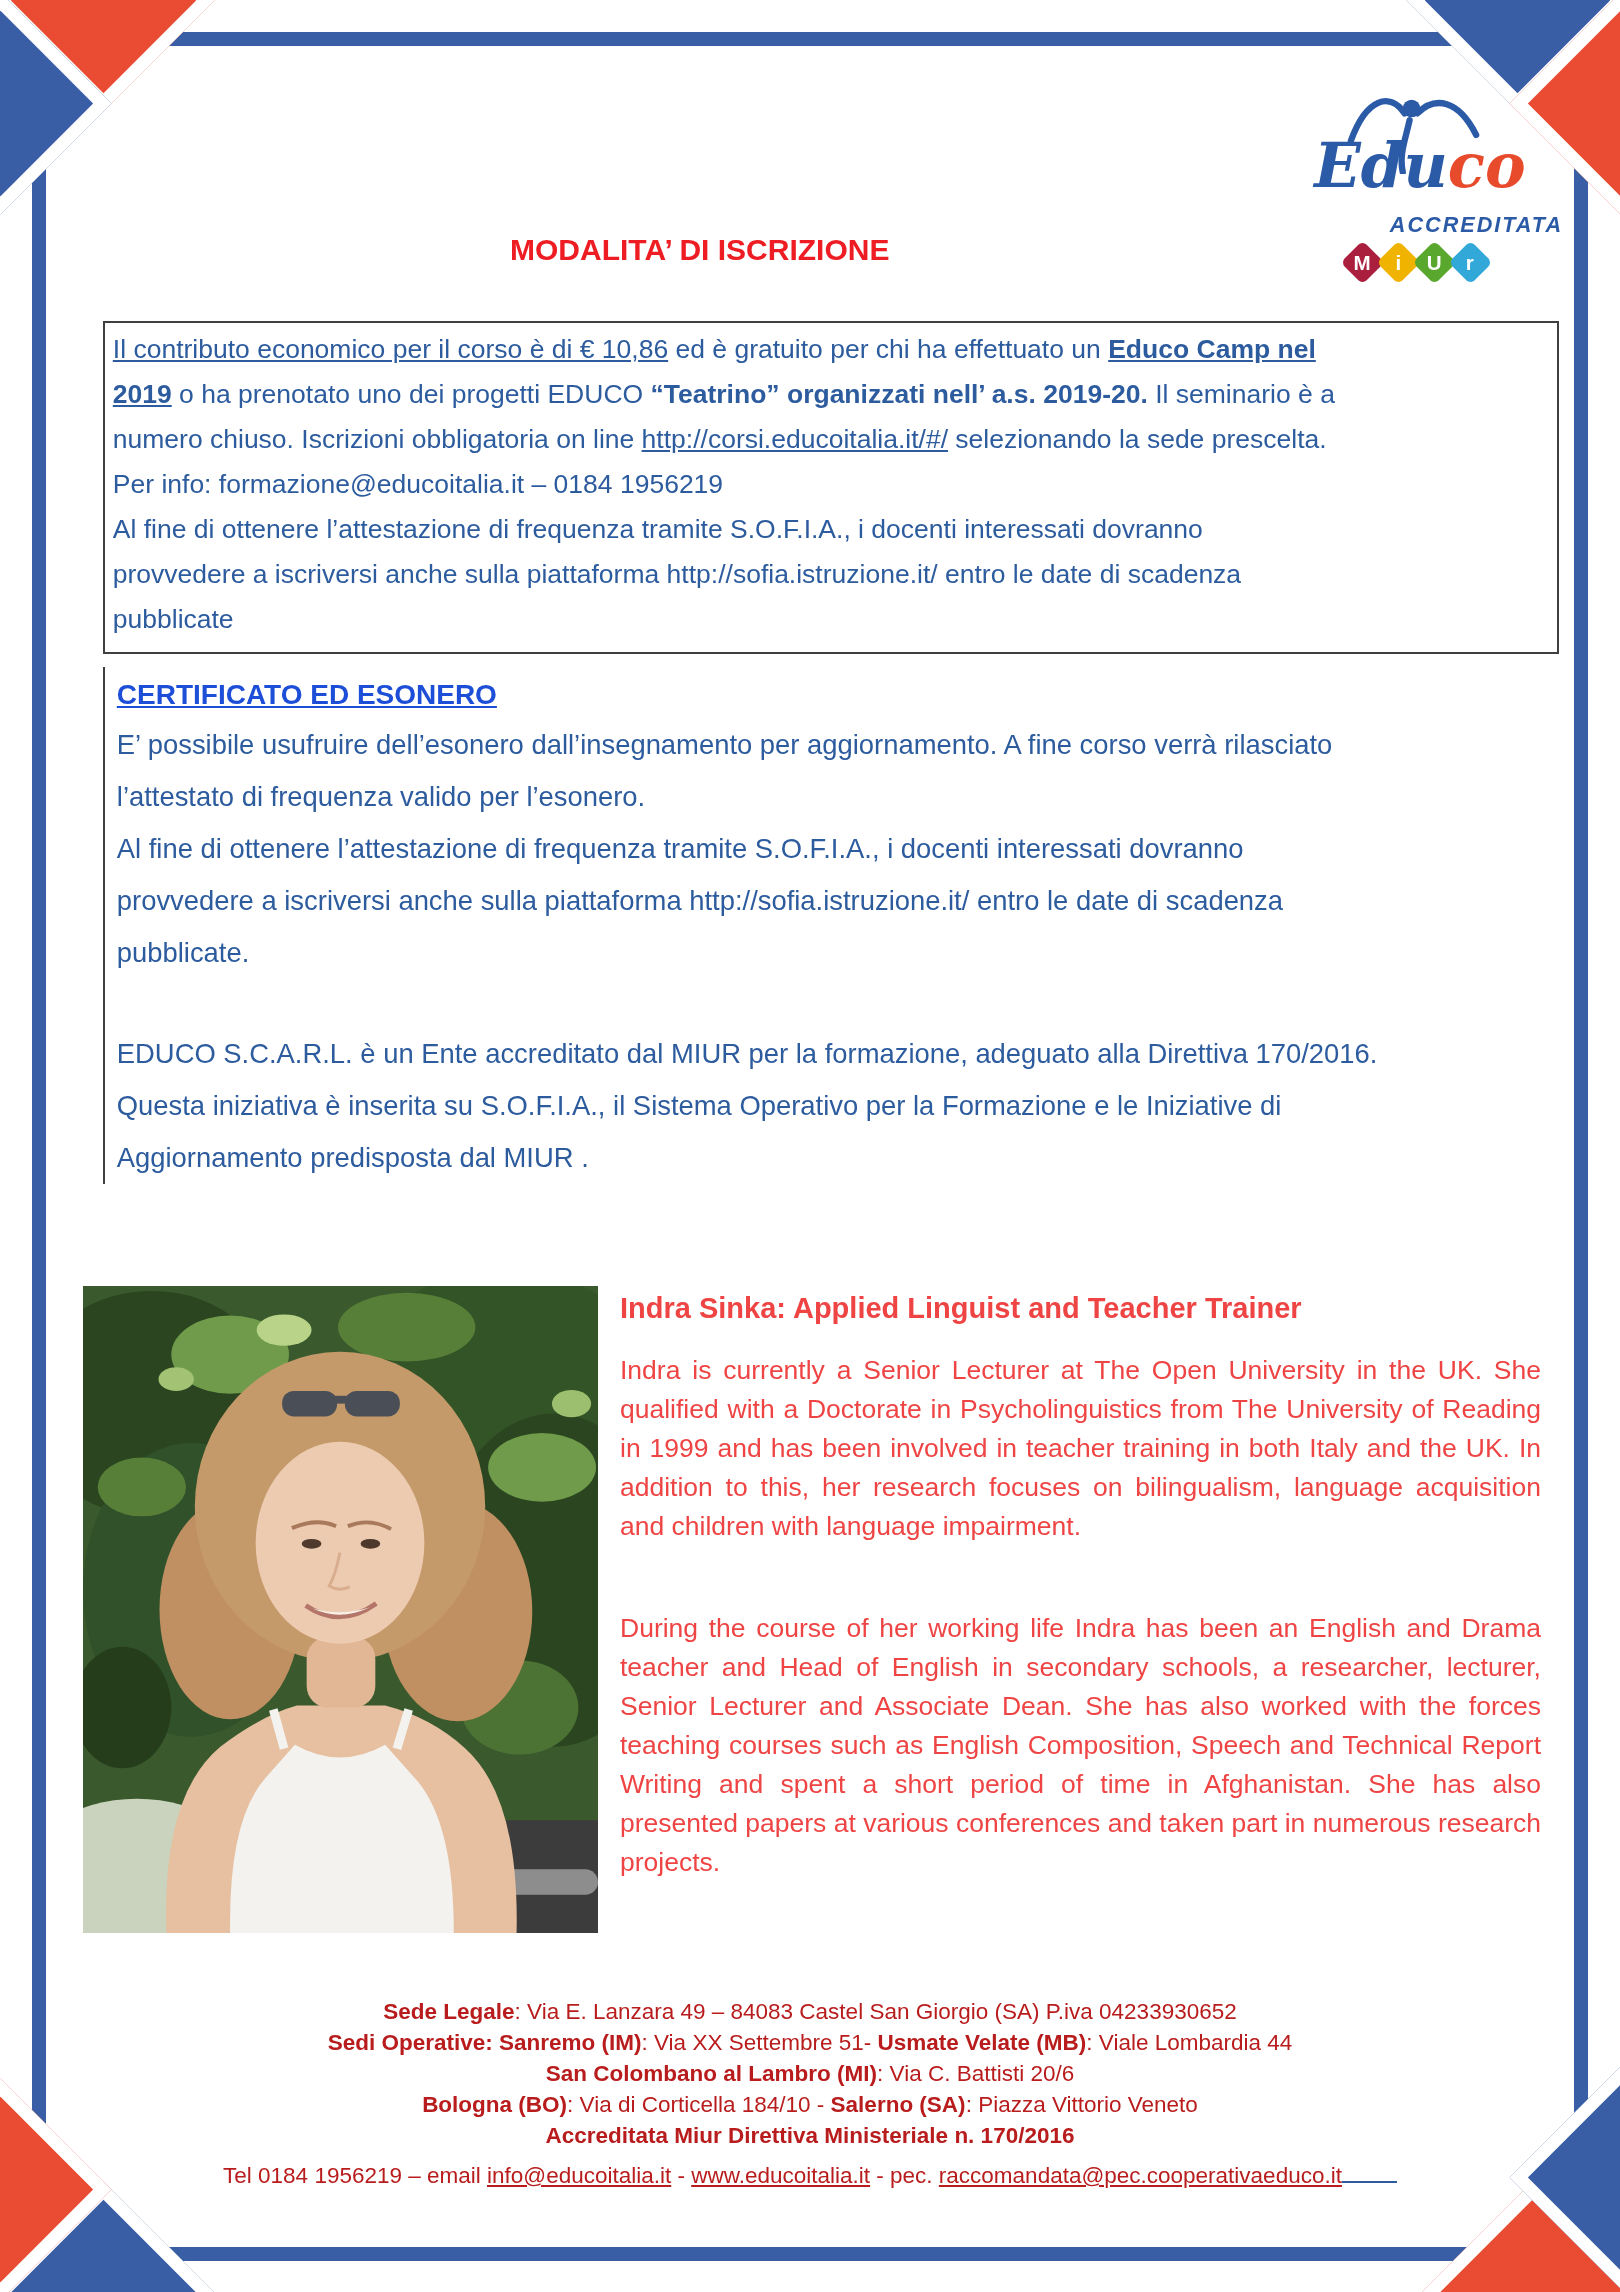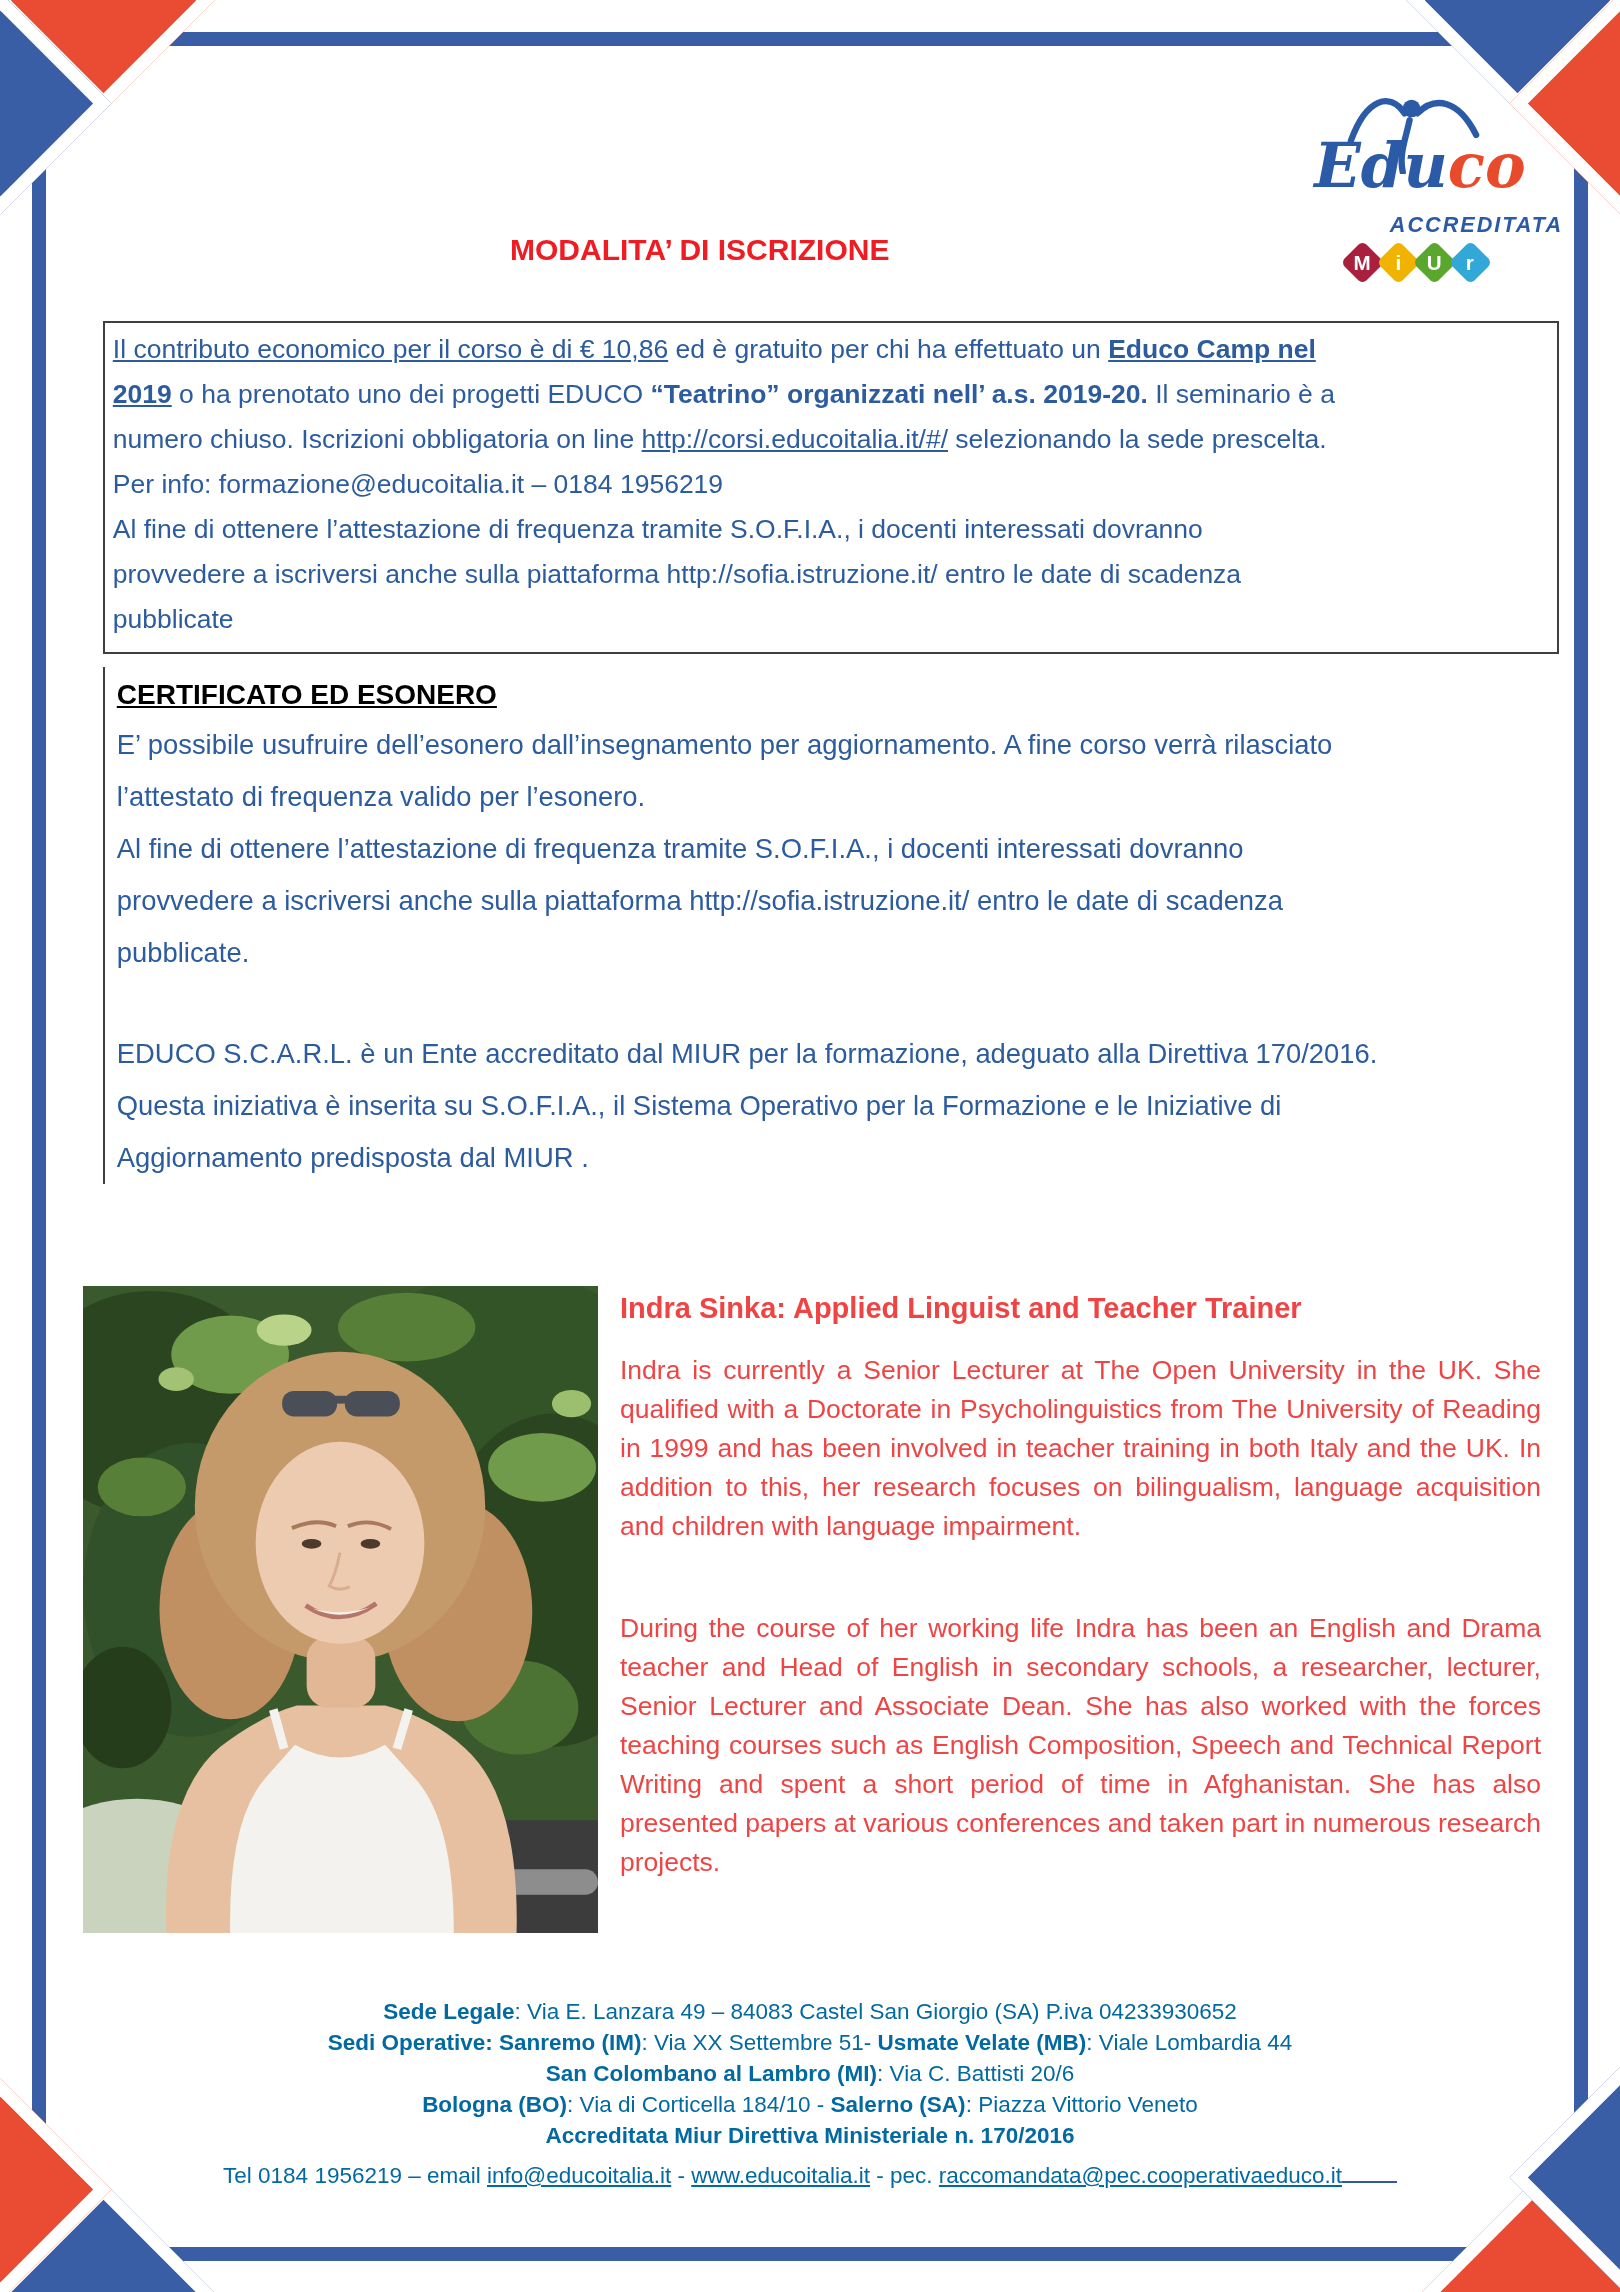--- a/index.html
+++ b/index.html
@@ -44,36 +44,36 @@
 
   
   .box1{position:absolute;left:103px;top:321px;width:1456px;box-sizing:border-box;
         border:2px solid #3f3f3f;padding:3.9px 11.8px 9.8px 7.8px;
         font-size:26.5px;line-height:45px;color:#2c5b9e;z-index:2;}
 
   
   .cert{position:absolute;left:103px;top:667px;width:1457px;box-sizing:border-box;
         border-left:2px solid #3f3f3f;padding:7.8px 9.8px 0 11.8px;
         font-size:27.4px;line-height:52px;color:#2c5b9e;z-index:2;}
-  .cert h2{margin:0 0 4.9px 0;font-size:28px;line-height:39px;color:#000000;
+  .cert h2{margin:0 0 4.9px 0;font-size:28px;line-height:39px;color:#1d4ed8;
            text-decoration:underline;font-weight:bold;}
   .cert p{margin:0;}
   .cert .p3{margin-top:49px;}
 
   
   .bio-photo{position:absolute;left:83px;top:1286px;width:515px;height:647px;z-index:2;}
   .bio-photo svg{display:block;width:100%;height:100%;}
   .bio{position:absolute;left:620px;top:1290px;width:921px;color:#ef4444;z-index:2;}
   .bio h2{margin:0 0 23.5px 0;font-size:29px;line-height:37px;font-weight:bold;}
   .bio p{margin:0;font-size:26.5px;line-height:39px;text-align:justify;}
   .bio .p2{margin-top:63px;}
 
   
   .footer{position:absolute;left:78px;right:78px;top:1996px;text-align:center;
-          font-size:22.5px;line-height:31px;color:#0369a1;z-index:3;}
+          font-size:22.5px;line-height:31px;color:#b91c1c;z-index:3;}
   .footer .last{margin-top:8.8px;}
   .tail{display:inline-block;width:55px;height:17.6px;border-bottom:2px solid #2c5b9e;}
 </style>
 </head>
 <body>
 
 <div class="page">
 
   <div class="frame"></div>
   <div class="diamond red d-tl-red"></div>

